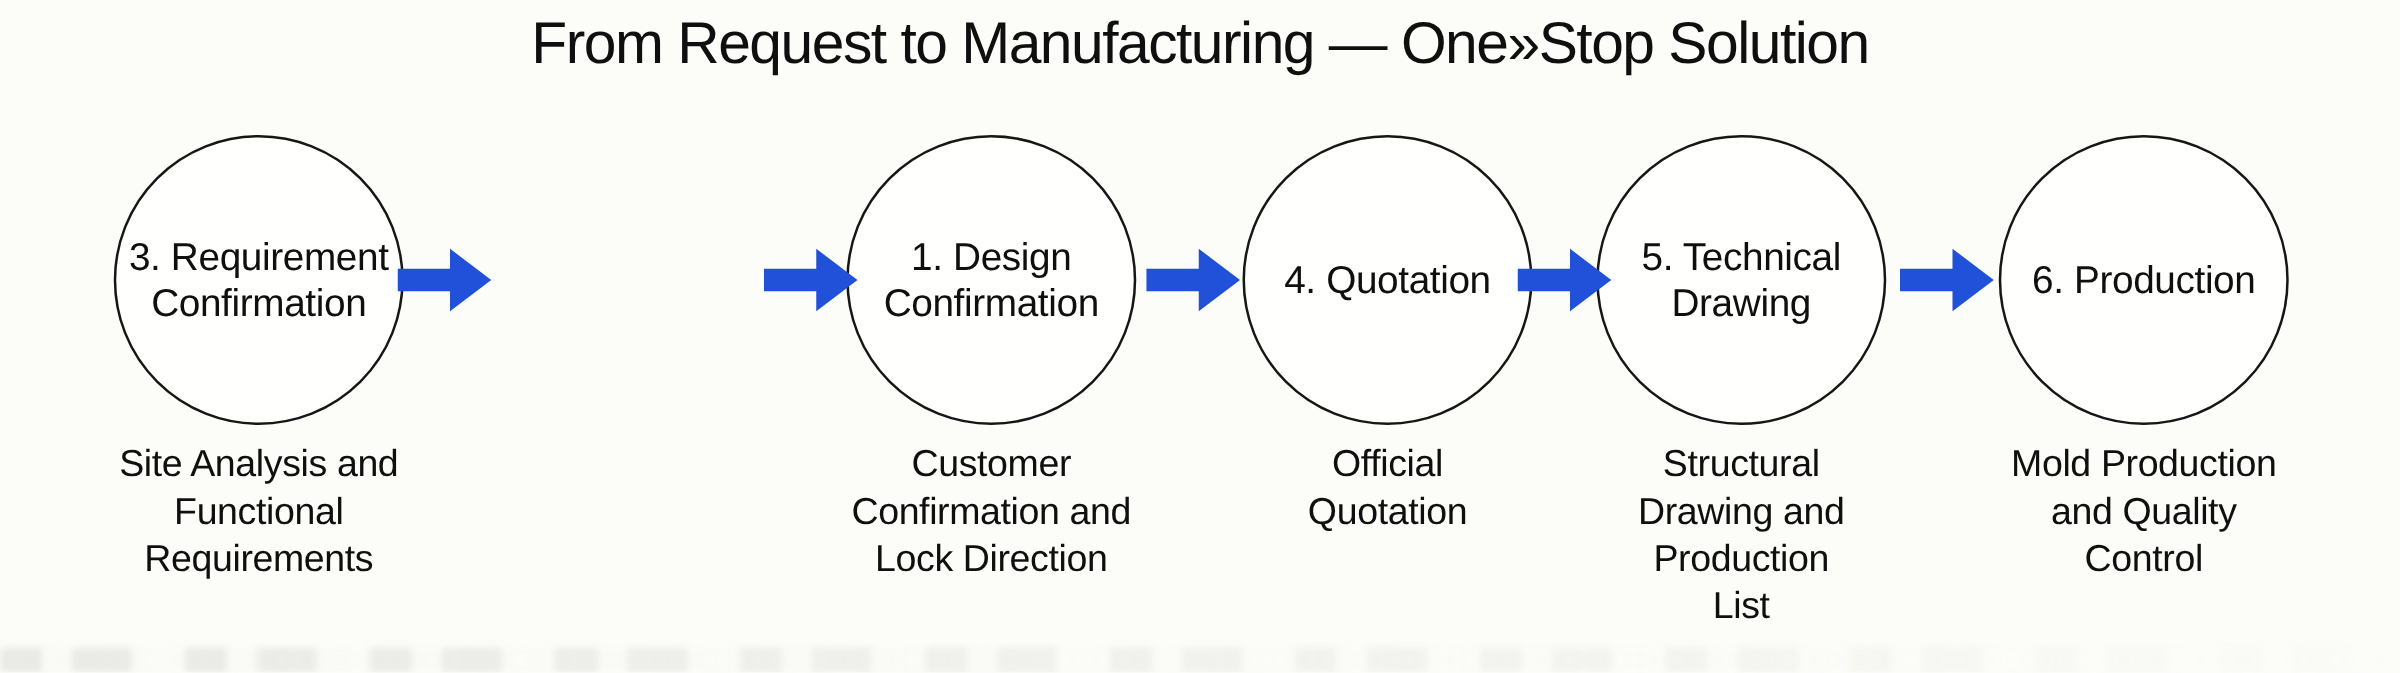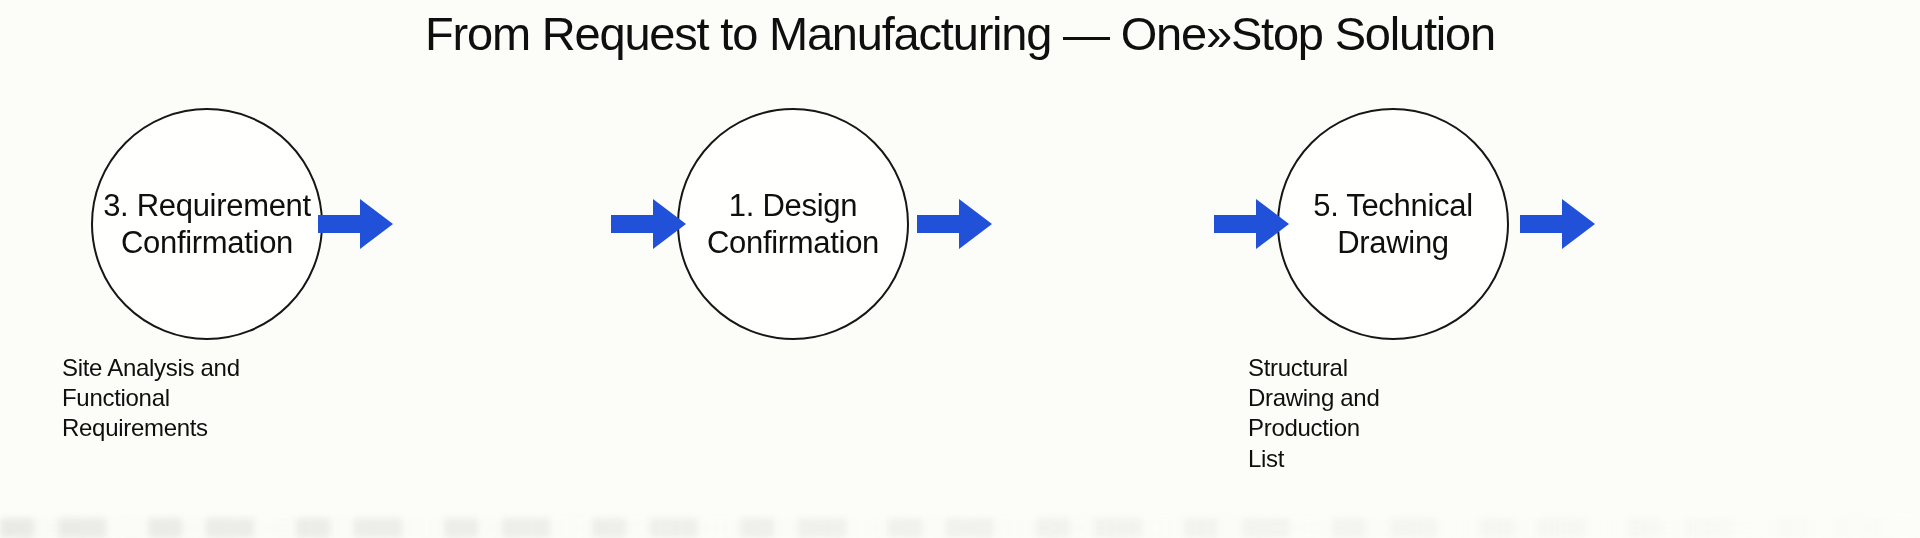--- a/index.html
+++ b/index.html
@@ -42,25 +42,25 @@
   }
   .circle-label {
     font-size: 31px;
     line-height: 1.2;
     letter-spacing: -0.3px;
     white-space: pre-line;
     text-align: center;
   }
   .desc {
     margin-top: 13px;
-    font-size: 24px;
+    font-size: 30px;
     line-height: 1.26;
     letter-spacing: -0.3px;
     white-space: pre-line;
-    text-align: left;
+    text-align: center;
   }
   .arrow {
     position: absolute;
     top: 196px;
     width: 76px; height: 56px;
   }
   .arrow path { fill: var(--arrow-blue, #2051d8); }
   .bottom-artifact {
     position: absolute;
     left: 0; right: 0; bottom: 0;
@@ -94,34 +94,52 @@
   </div>
 
   <div class="step" style="left:360px">
   </div>
 
   <div class="step" style="left:648px">
     <div class="circle">
       <div class="circle-label">1. Design
 Confirmation</div>
     </div>
+    <div class="desc">Customer
+Confirmation and
+Lock Direction</div>
   </div>
 
+  <div class="step" style="left:965px">
+    <div class="circle">
+      <div class="circle-label">4. Quotation</div>
+    </div>
+    <div class="desc">Official
+Quotation</div>
+  </div>
 
   <div class="step" style="left:1248px">
     <div class="circle">
       <div class="circle-label">5. Technical
 Drawing</div>
     </div>
     <div class="desc">Structural
 Drawing and
 Production
 List</div>
   </div>
 
+  <div class="step" style="left:1570px">
+    <div class="circle">
+      <div class="circle-label">6. Production</div>
+    </div>
+    <div class="desc">Mold Production
+and Quality
+Control</div>
+  </div>
 
   <svg class="arrow" style="left:318px" viewBox="0 0 76 56" aria-hidden="true">
     <path d="M0 19 H42 V3 L75 28 L42 53 V37 H0 Z"></path>
   </svg>
   <svg class="arrow" style="left:611px" viewBox="0 0 76 56" aria-hidden="true">
     <path d="M0 19 H42 V3 L75 28 L42 53 V37 H0 Z"></path>
   </svg>
   <svg class="arrow" style="left:917px" viewBox="0 0 76 56" aria-hidden="true">
     <path d="M0 19 H42 V3 L75 28 L42 53 V37 H0 Z"></path>
   </svg>

